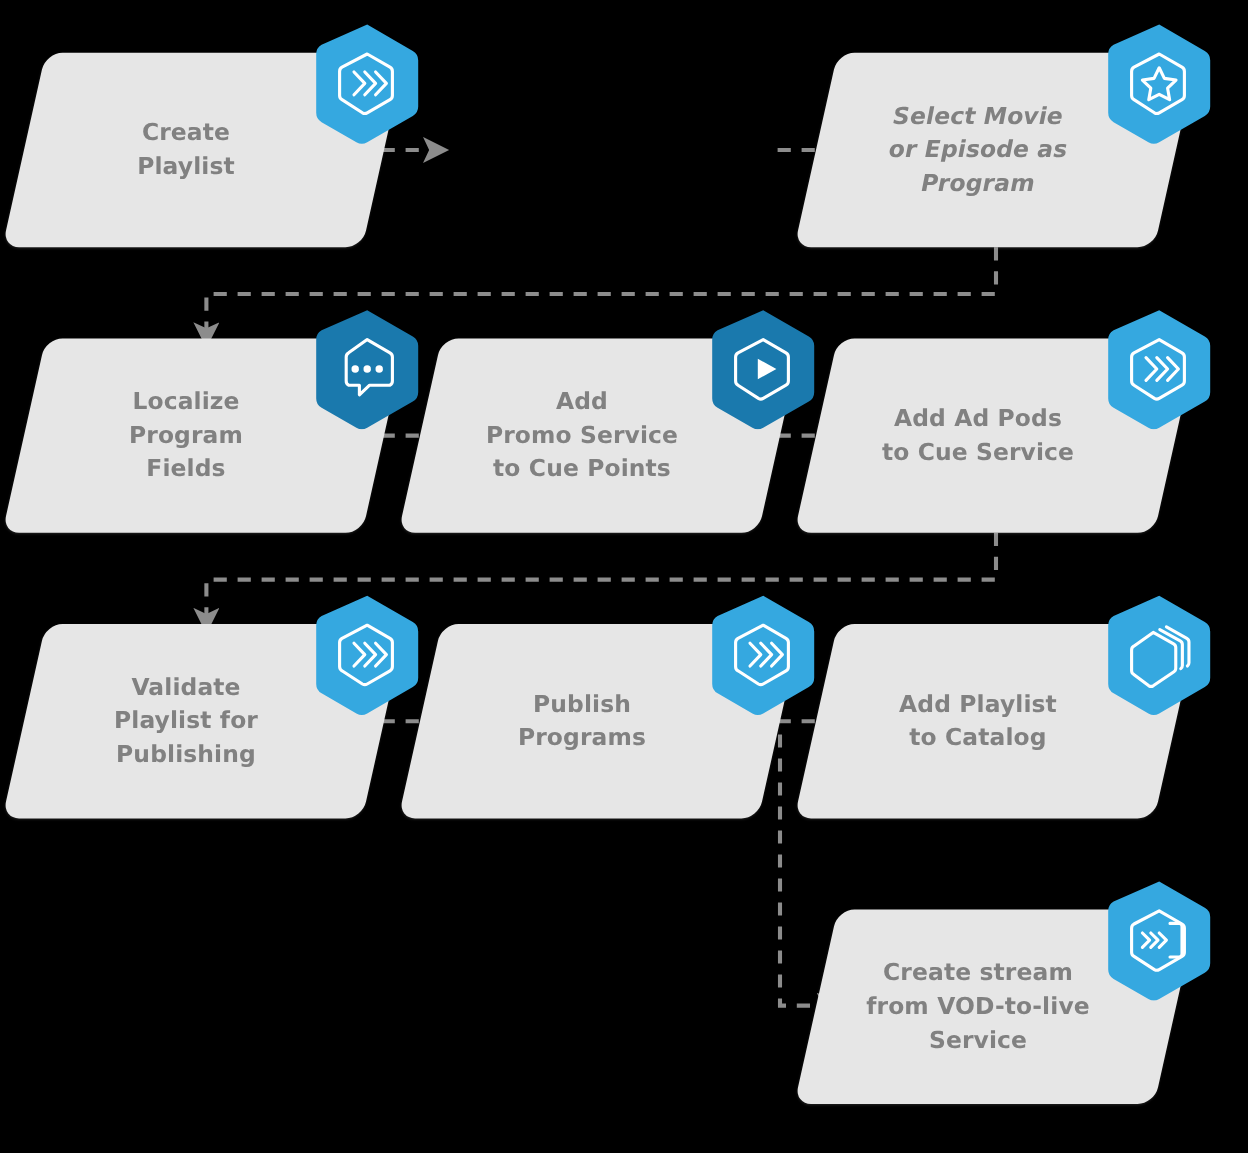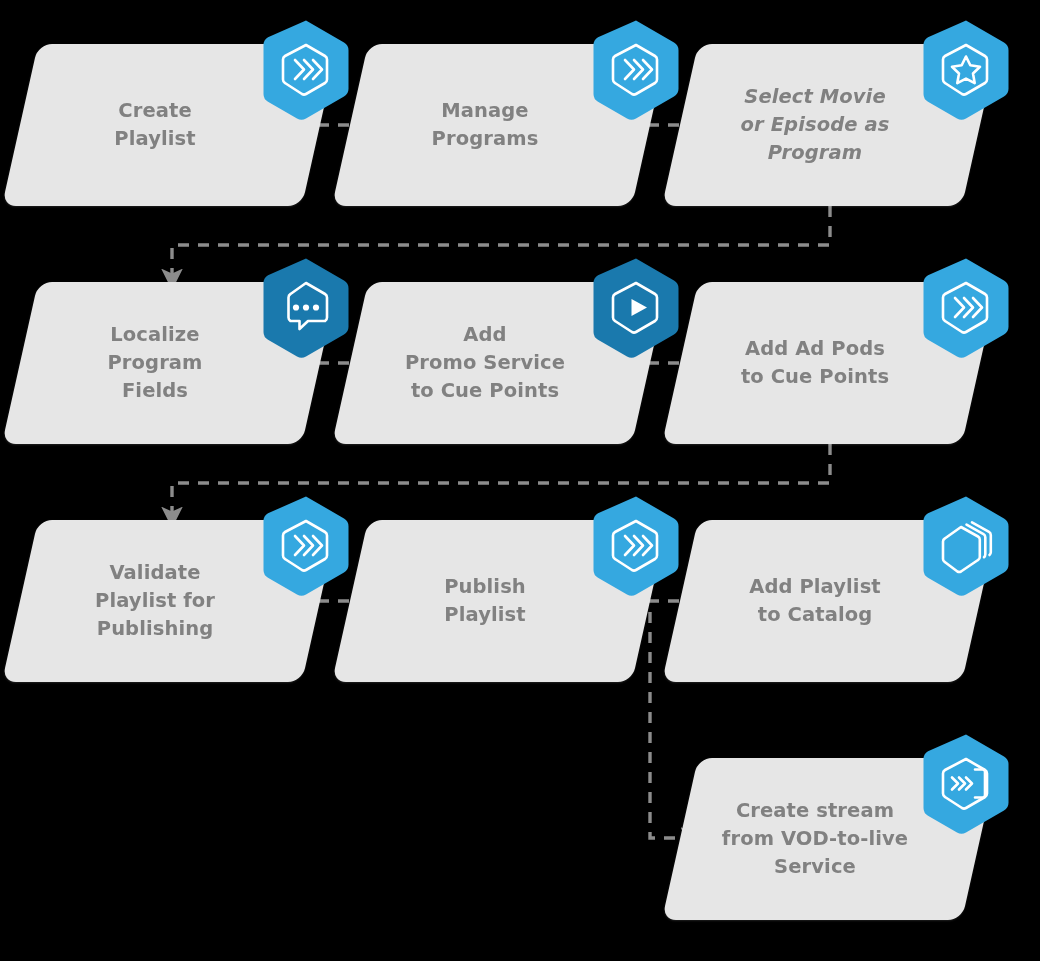--- a/index.html
+++ b/index.html
@@ -91,34 +91,20 @@
       <svg viewBox="0 0 88 101">
         <path class="hex-a" d="M44 1.5 L82 23.4 a9 9 0 0 1 4.5 7.8 v38.6 a9 9 0 0 1 -4.5 7.8 L44 99.5 a9 9 0 0 1 -9 0 L6 82.8 a9 9 0 0 1 -4.5 -7.8 V26.1 a9 9 0 0 1 4.5 -7.8 Z"></path>
         <path class="glyph" d="M44 26 L63 37 a4 4 0 0 1 2 3.5 v20 a4 4 0 0 1 -2 3.5 L44 75 a4 4 0 0 1 -4 0 L23 64 a4 4 0 0 1 -2 -3.5 v-20 a4 4 0 0 1 2 -3.5 Z"></path>
         <path class="glyph" d="M33 41 L42 50.5 L33 60"></path>
         <path class="glyph" d="M42 41 L51 50.5 L42 60"></path>
         <path class="glyph" d="M51 41 L60 50.5 L51 60"></path>
       </svg>
     </div>
   </div>
 
-  <div class="node" style="left:350px;top:44px;">
-    <div class="card"></div>
-    <div class="label shift-l">Manage
-Programs</div>
-    <div class="badge" style="left:242px;">
-      <svg viewBox="0 0 88 101">
-        <path class="hex-a" d="M44 1.5 L82 23.4 a9 9 0 0 1 4.5 7.8 v38.6 a9 9 0 0 1 -4.5 7.8 L44 99.5 a9 9 0 0 1 -9 0 L6 82.8 a9 9 0 0 1 -4.5 -7.8 V26.1 a9 9 0 0 1 4.5 -7.8 Z"></path>
-        <path class="glyph" d="M44 26 L63 37 a4 4 0 0 1 2 3.5 v20 a4 4 0 0 1 -2 3.5 L44 75 a4 4 0 0 1 -4 0 L23 64 a4 4 0 0 1 -2 -3.5 v-20 a4 4 0 0 1 2 -3.5 Z"></path>
-        <path class="glyph" d="M33 41 L42 50.5 L33 60"></path>
-        <path class="glyph" d="M42 41 L51 50.5 L42 60"></path>
-        <path class="glyph" d="M51 41 L60 50.5 L51 60"></path>
-      </svg>
-    </div>
-  </div>
 
   <div class="node" style="left:680px;top:44px;font-style:italic;">
     <div class="card"></div>
     <div class="label shift-l">Select Movie
 or Episode as
 Program</div>
     <div class="badge" style="left:242px;">
       <svg viewBox="0 0 88 101">
         <path class="hex-a" d="M44 1.5 L82 23.4 a9 9 0 0 1 4.5 7.8 v38.6 a9 9 0 0 1 -4.5 7.8 L44 99.5 a9 9 0 0 1 -9 0 L6 82.8 a9 9 0 0 1 -4.5 -7.8 V26.1 a9 9 0 0 1 4.5 -7.8 Z"></path>
         <path class="glyph" d="M44 26 L63 37 a4 4 0 0 1 2 3.5 v20 a4 4 0 0 1 -2 3.5 L44 75 a4 4 0 0 1 -4 0 L23 64 a4 4 0 0 1 -2 -3.5 v-20 a4 4 0 0 1 2 -3.5 Z"></path>
@@ -153,21 +139,21 @@
         <path class="hex-b" d="M44 1.5 L82 23.4 a9 9 0 0 1 4.5 7.8 v38.6 a9 9 0 0 1 -4.5 7.8 L44 99.5 a9 9 0 0 1 -9 0 L6 82.8 a9 9 0 0 1 -4.5 -7.8 V26.1 a9 9 0 0 1 4.5 -7.8 Z"></path>
         <path class="glyph" d="M44 26 L63 37 a4 4 0 0 1 2 3.5 v20 a4 4 0 0 1 -2 3.5 L44 75 a4 4 0 0 1 -4 0 L23 64 a4 4 0 0 1 -2 -3.5 v-20 a4 4 0 0 1 2 -3.5 Z"></path>
         <path class="glyph-f" d="M39.5 42 L55 50.5 L39.5 59 Z"></path>
       </svg>
     </div>
   </div>
 
   <div class="node" style="left:680px;top:282px;">
     <div class="card"></div>
     <div class="label shift-l">Add Ad Pods
-to Cue Points</div>
+to Cue Service</div>
     <div class="badge" style="left:242px;">
       <svg viewBox="0 0 88 101">
         <path class="hex-a" d="M44 1.5 L82 23.4 a9 9 0 0 1 4.5 7.8 v38.6 a9 9 0 0 1 -4.5 7.8 L44 99.5 a9 9 0 0 1 -9 0 L6 82.8 a9 9 0 0 1 -4.5 -7.8 V26.1 a9 9 0 0 1 4.5 -7.8 Z"></path>
         <path class="glyph" d="M44 26 L63 37 a4 4 0 0 1 2 3.5 v20 a4 4 0 0 1 -2 3.5 L44 75 a4 4 0 0 1 -4 0 L23 64 a4 4 0 0 1 -2 -3.5 v-20 a4 4 0 0 1 2 -3.5 Z"></path>
         <path class="glyph" d="M33 41 L42 50.5 L33 60"></path>
         <path class="glyph" d="M42 41 L51 50.5 L42 60"></path>
         <path class="glyph" d="M51 41 L60 50.5 L51 60"></path>
       </svg>
     </div>
   </div>
@@ -184,21 +170,21 @@
         <path class="glyph" d="M33 41 L42 50.5 L33 60"></path>
         <path class="glyph" d="M42 41 L51 50.5 L42 60"></path>
         <path class="glyph" d="M51 41 L60 50.5 L51 60"></path>
       </svg>
     </div>
   </div>
 
   <div class="node" style="left:350px;top:520px;">
     <div class="card"></div>
     <div class="label shift-l">Publish
-Playlist</div>
+Programs</div>
     <div class="badge" style="left:242px;">
       <svg viewBox="0 0 88 101">
         <path class="hex-a" d="M44 1.5 L82 23.4 a9 9 0 0 1 4.5 7.8 v38.6 a9 9 0 0 1 -4.5 7.8 L44 99.5 a9 9 0 0 1 -9 0 L6 82.8 a9 9 0 0 1 -4.5 -7.8 V26.1 a9 9 0 0 1 4.5 -7.8 Z"></path>
         <path class="glyph" d="M44 26 L63 37 a4 4 0 0 1 2 3.5 v20 a4 4 0 0 1 -2 3.5 L44 75 a4 4 0 0 1 -4 0 L23 64 a4 4 0 0 1 -2 -3.5 v-20 a4 4 0 0 1 2 -3.5 Z"></path>
         <path class="glyph" d="M33 41 L42 50.5 L33 60"></path>
         <path class="glyph" d="M42 41 L51 50.5 L42 60"></path>
         <path class="glyph" d="M51 41 L60 50.5 L51 60"></path>
       </svg>
     </div>
   </div>

